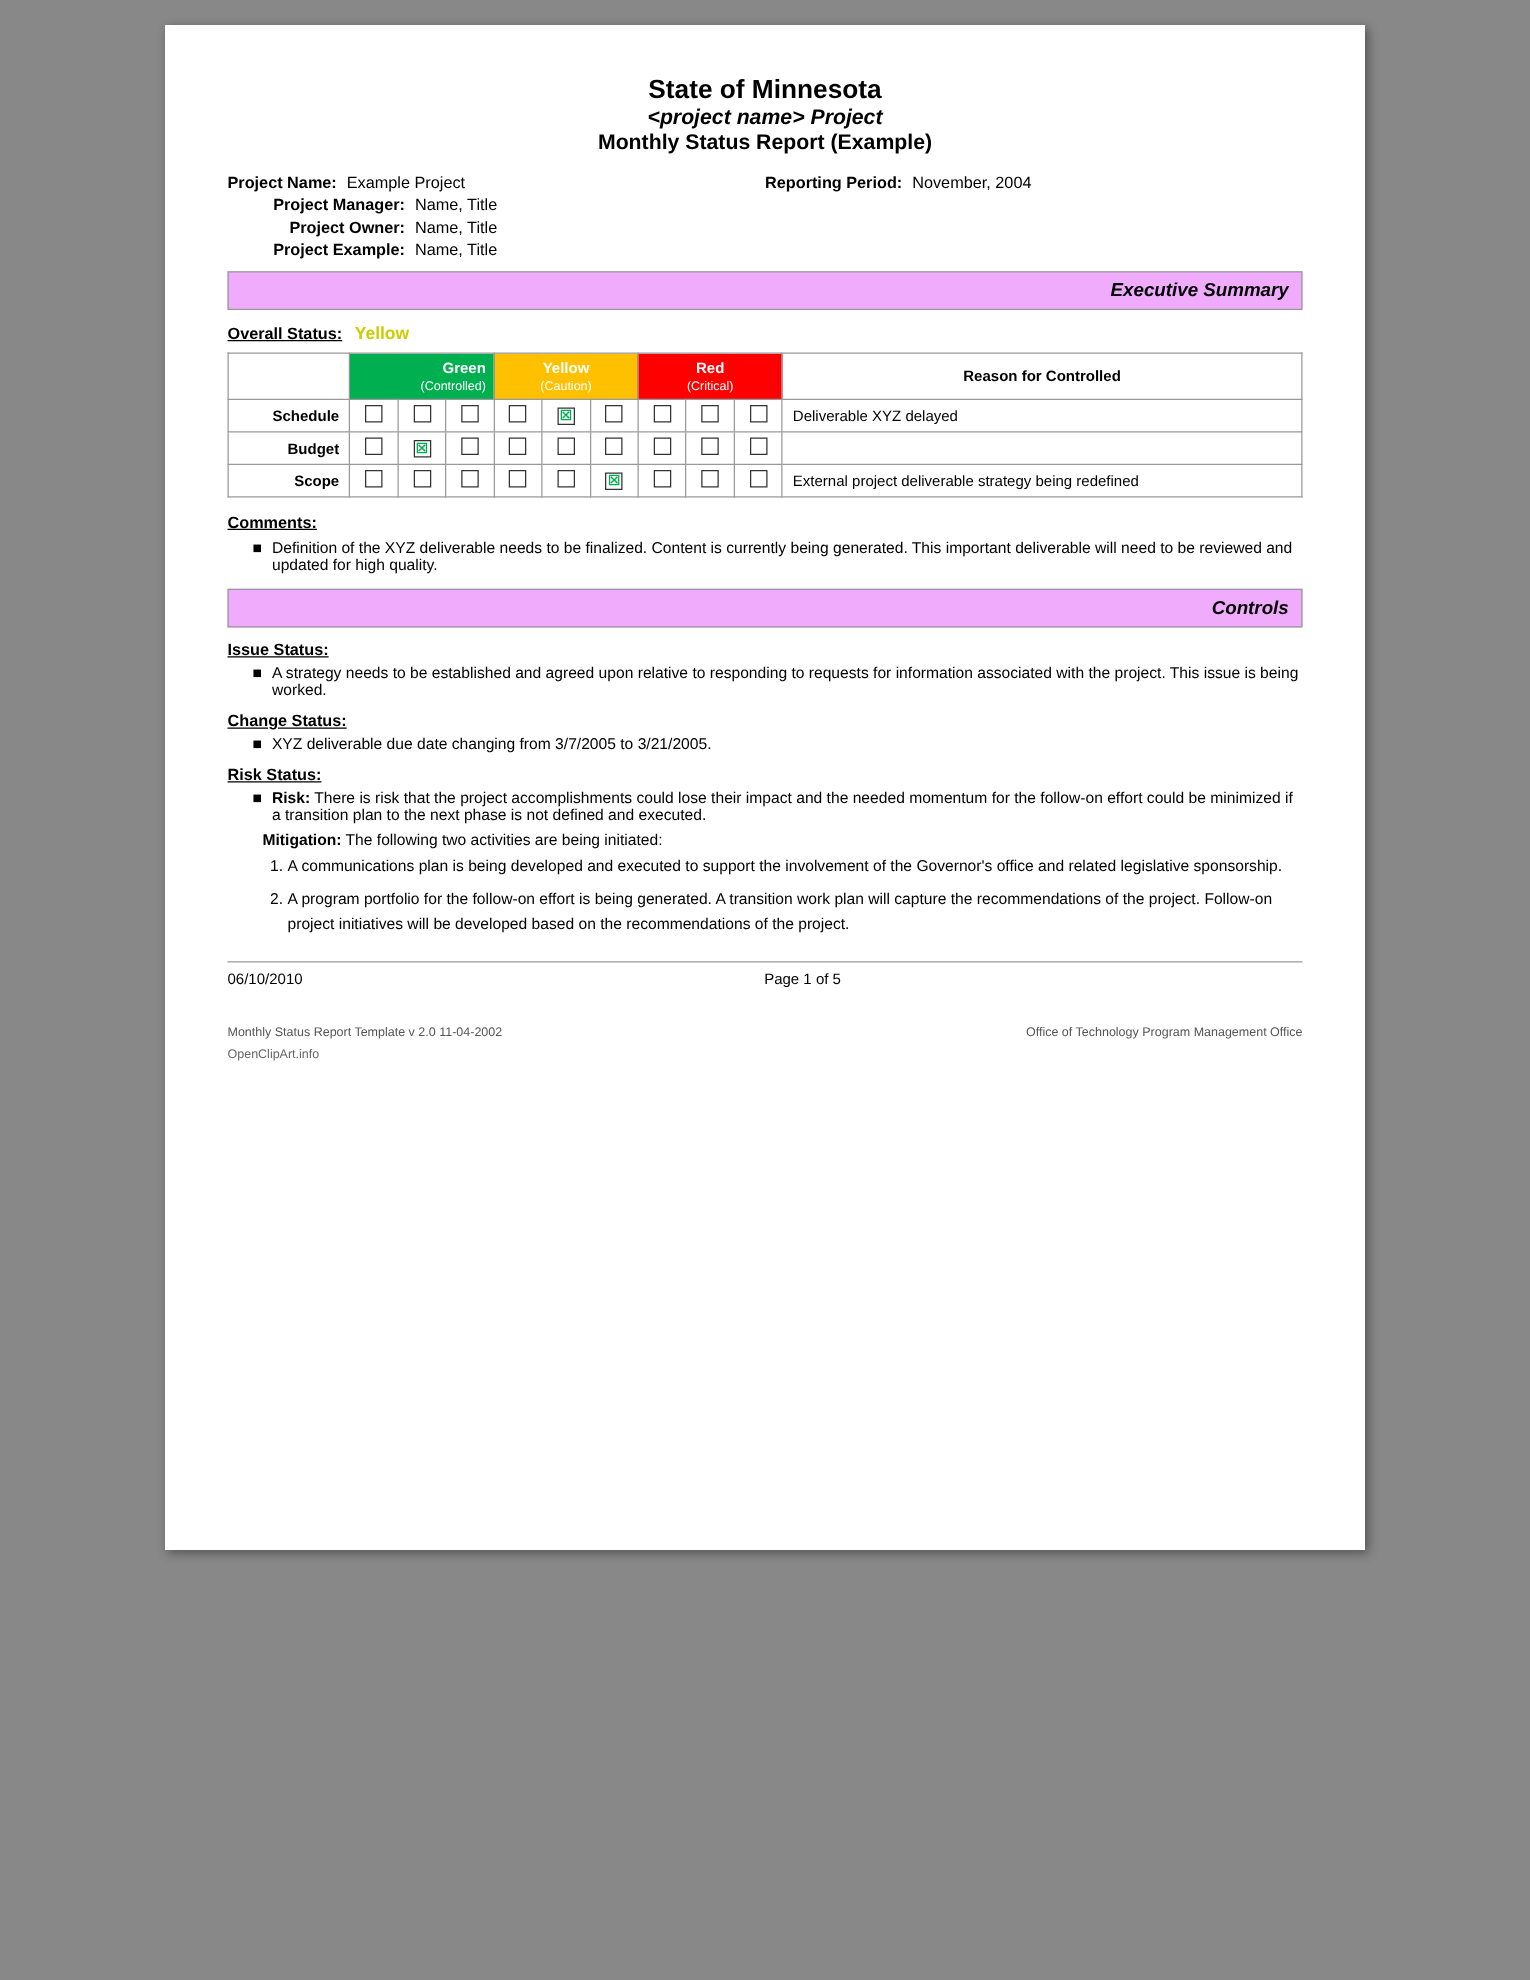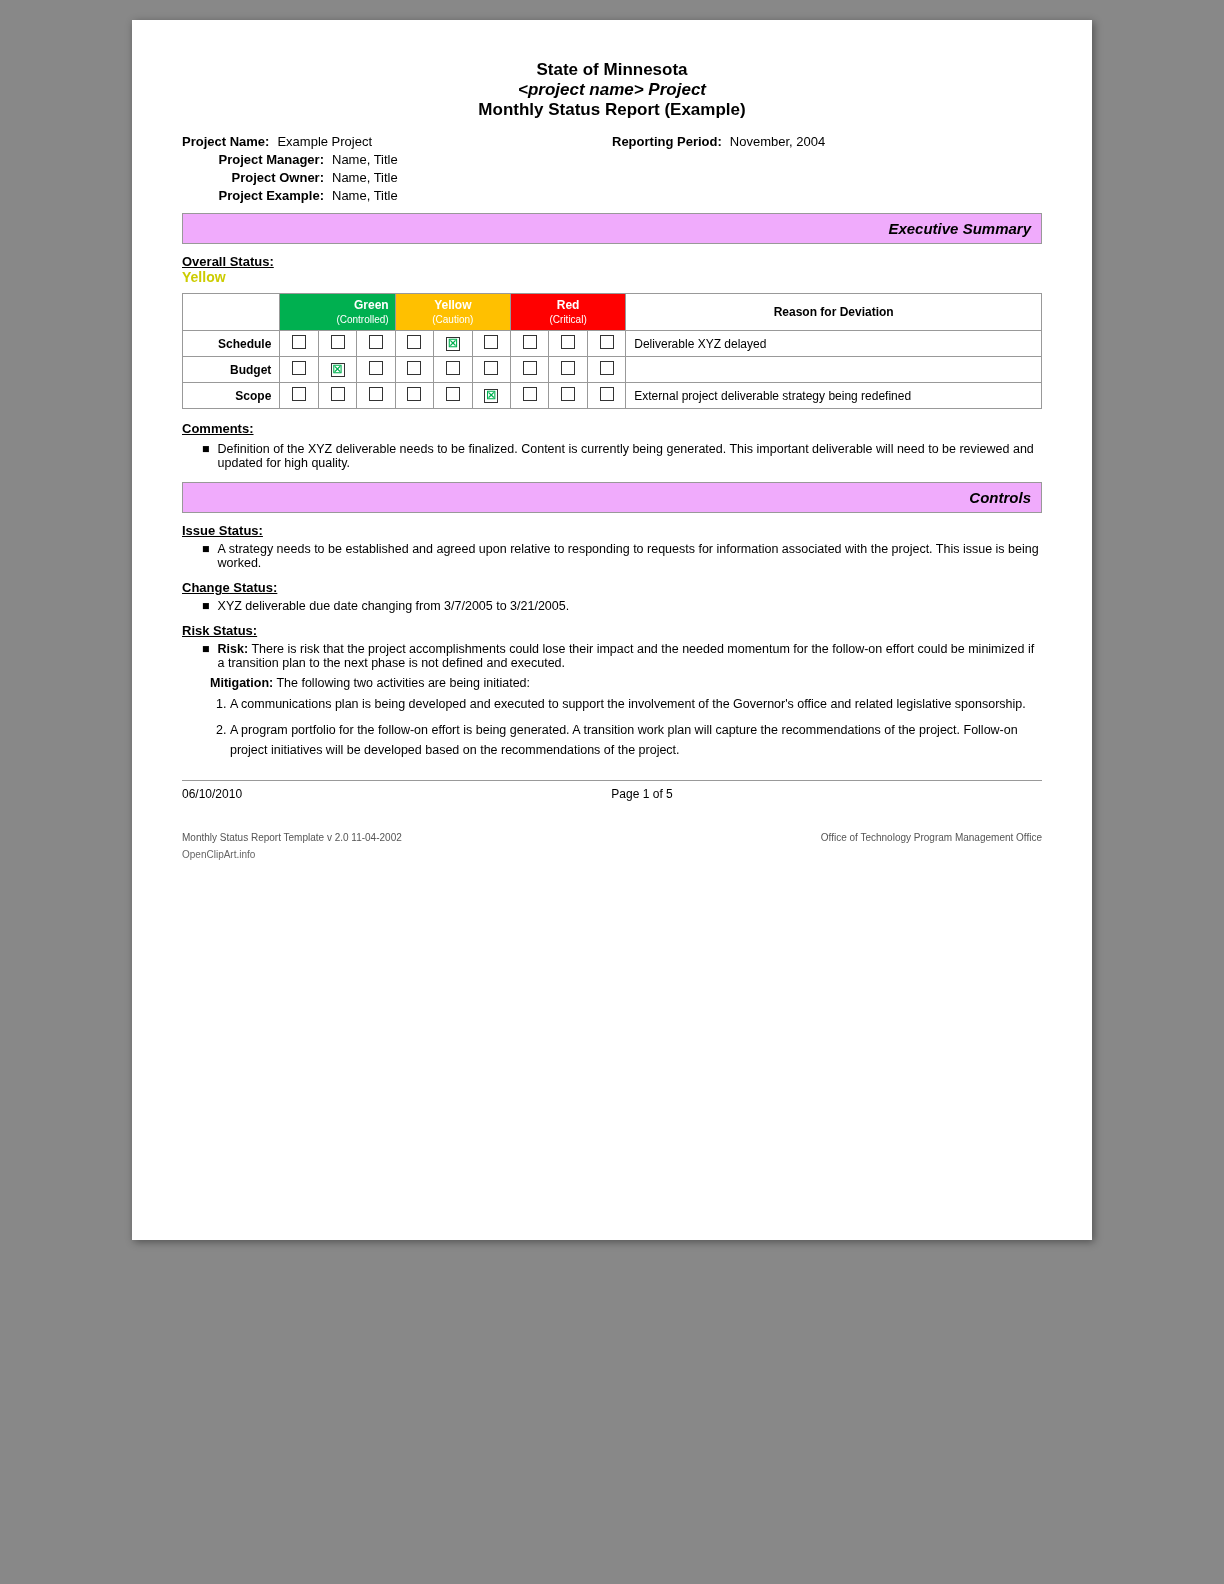--- a/index.html
+++ b/index.html
@@ -17,21 +17,21 @@
       min-height: 1220px;
       padding: 40px 50px;
       position: relative;
       box-shadow: 2px 2px 8px rgba(0,0,0,0.4);
     }
     .header {
       text-align: center;
       margin-bottom: 14px;
     }
     .header .title1 {
-      font-size: 17px;
+      font-size: 21px;
       font-weight: bold;
     }
     .header .title2 {
       font-size: 17px;
       font-style: italic;
       font-weight: bold;
     }
     .header .title3 {
       font-size: 17px;
       font-weight: bold;
@@ -75,24 +75,23 @@
       padding: 6px 10px;
       text-align: right;
       font-size: 15px;
       font-style: italic;
       font-weight: bold;
       border: 1px solid #999;
       margin-bottom: 10px;
     }
     .overall-status {
       display: flex;
-      align-items: flex-start;
+      align-items: center;
       margin-bottom: 8px;
       font-size: 13px;
-      flex-direction: column;
     }
     .overall-status .label {
       font-weight: bold;
       text-decoration: underline;
       margin-right: 10px;
     }
     .overall-status .value {
       color: #cccc00;
       font-weight: bold;
       font-size: 14px;
@@ -268,21 +267,21 @@
           <span class="sub-label">(Controlled)</span>
         </th>
         <th class="th-yellow" colspan="3">
           <span>Yellow</span><br>
           <span class="sub-label">(Caution)</span>
         </th>
         <th class="th-red" colspan="3">
           <span>Red</span><br>
           <span class="sub-label">(Critical)</span>
         </th>
-        <th style="border:1px solid #999; font-weight:bold; font-size:12px;">Reason for Deviation</th>
+        <th style="border:1px solid #999; font-weight:bold; font-size:12px;">Reason for Controlled</th>
       </tr>
     </thead>
     <tbody>
 
       <tr>
         <td class="row-label">Schedule</td>
         <td><div class="cb"></div></td>
         <td><div class="cb"></div></td>
         <td><div class="cb"></div></td>
         <td><div class="cb"></div></td>

